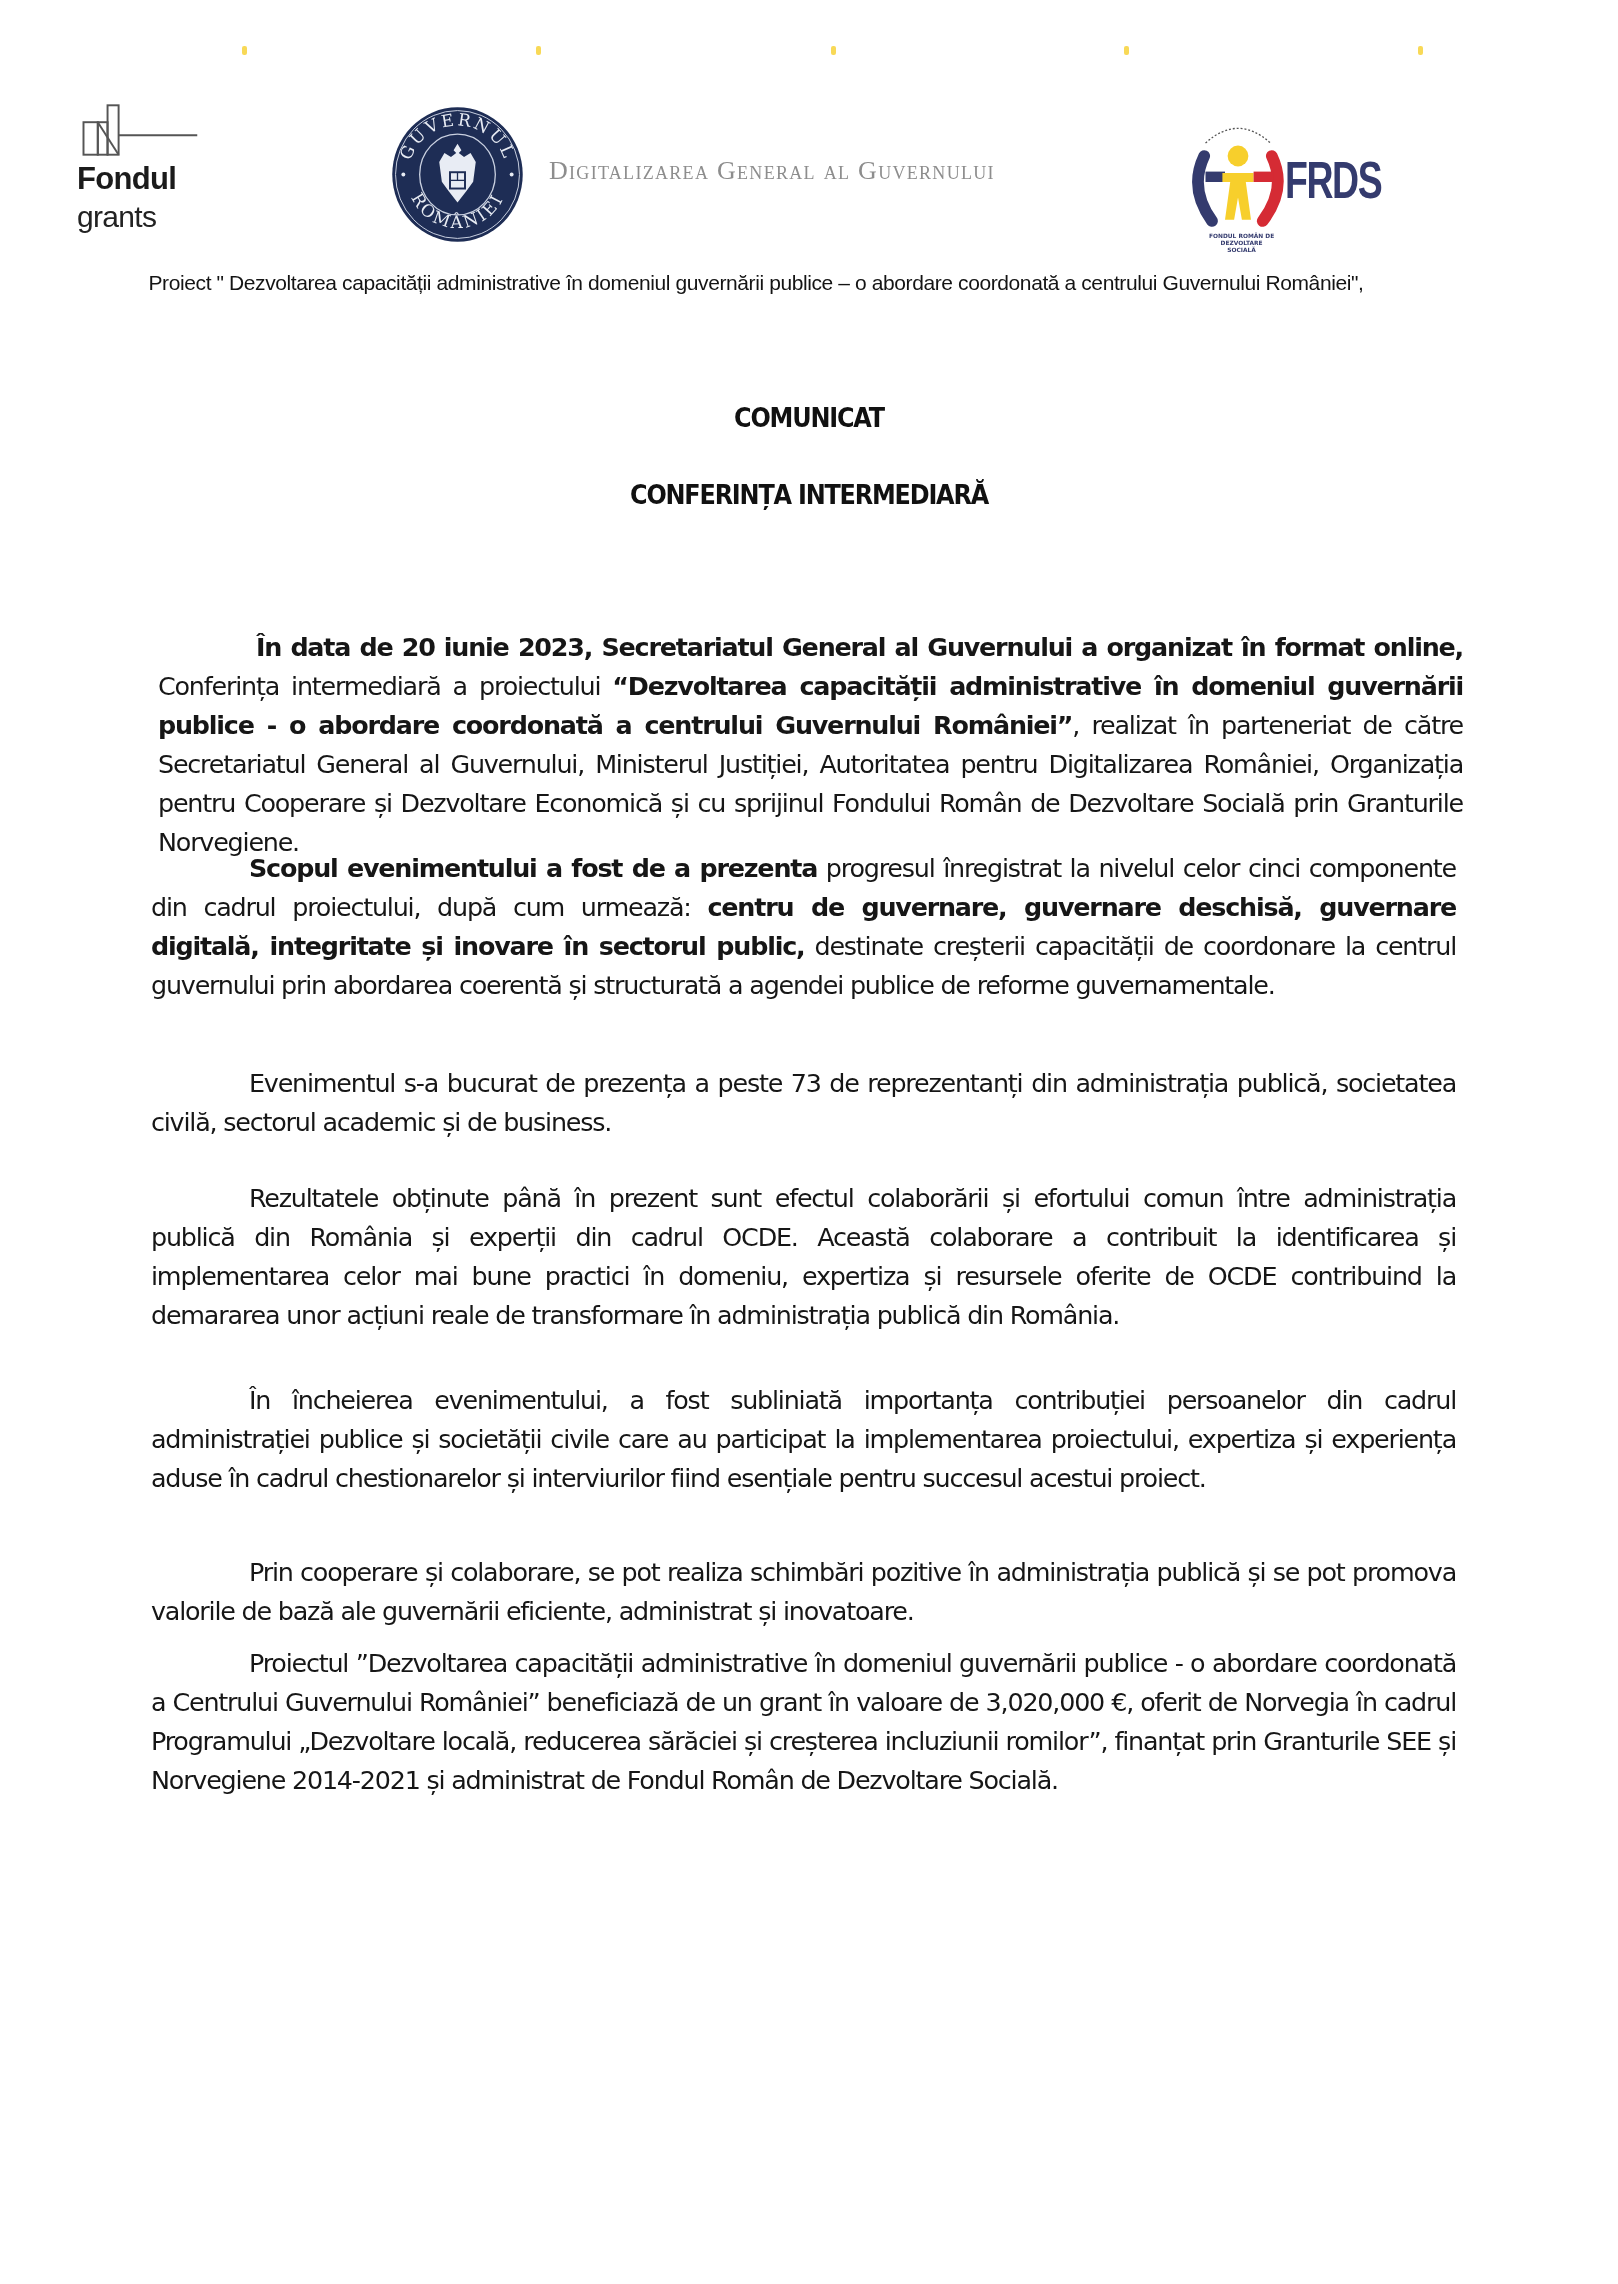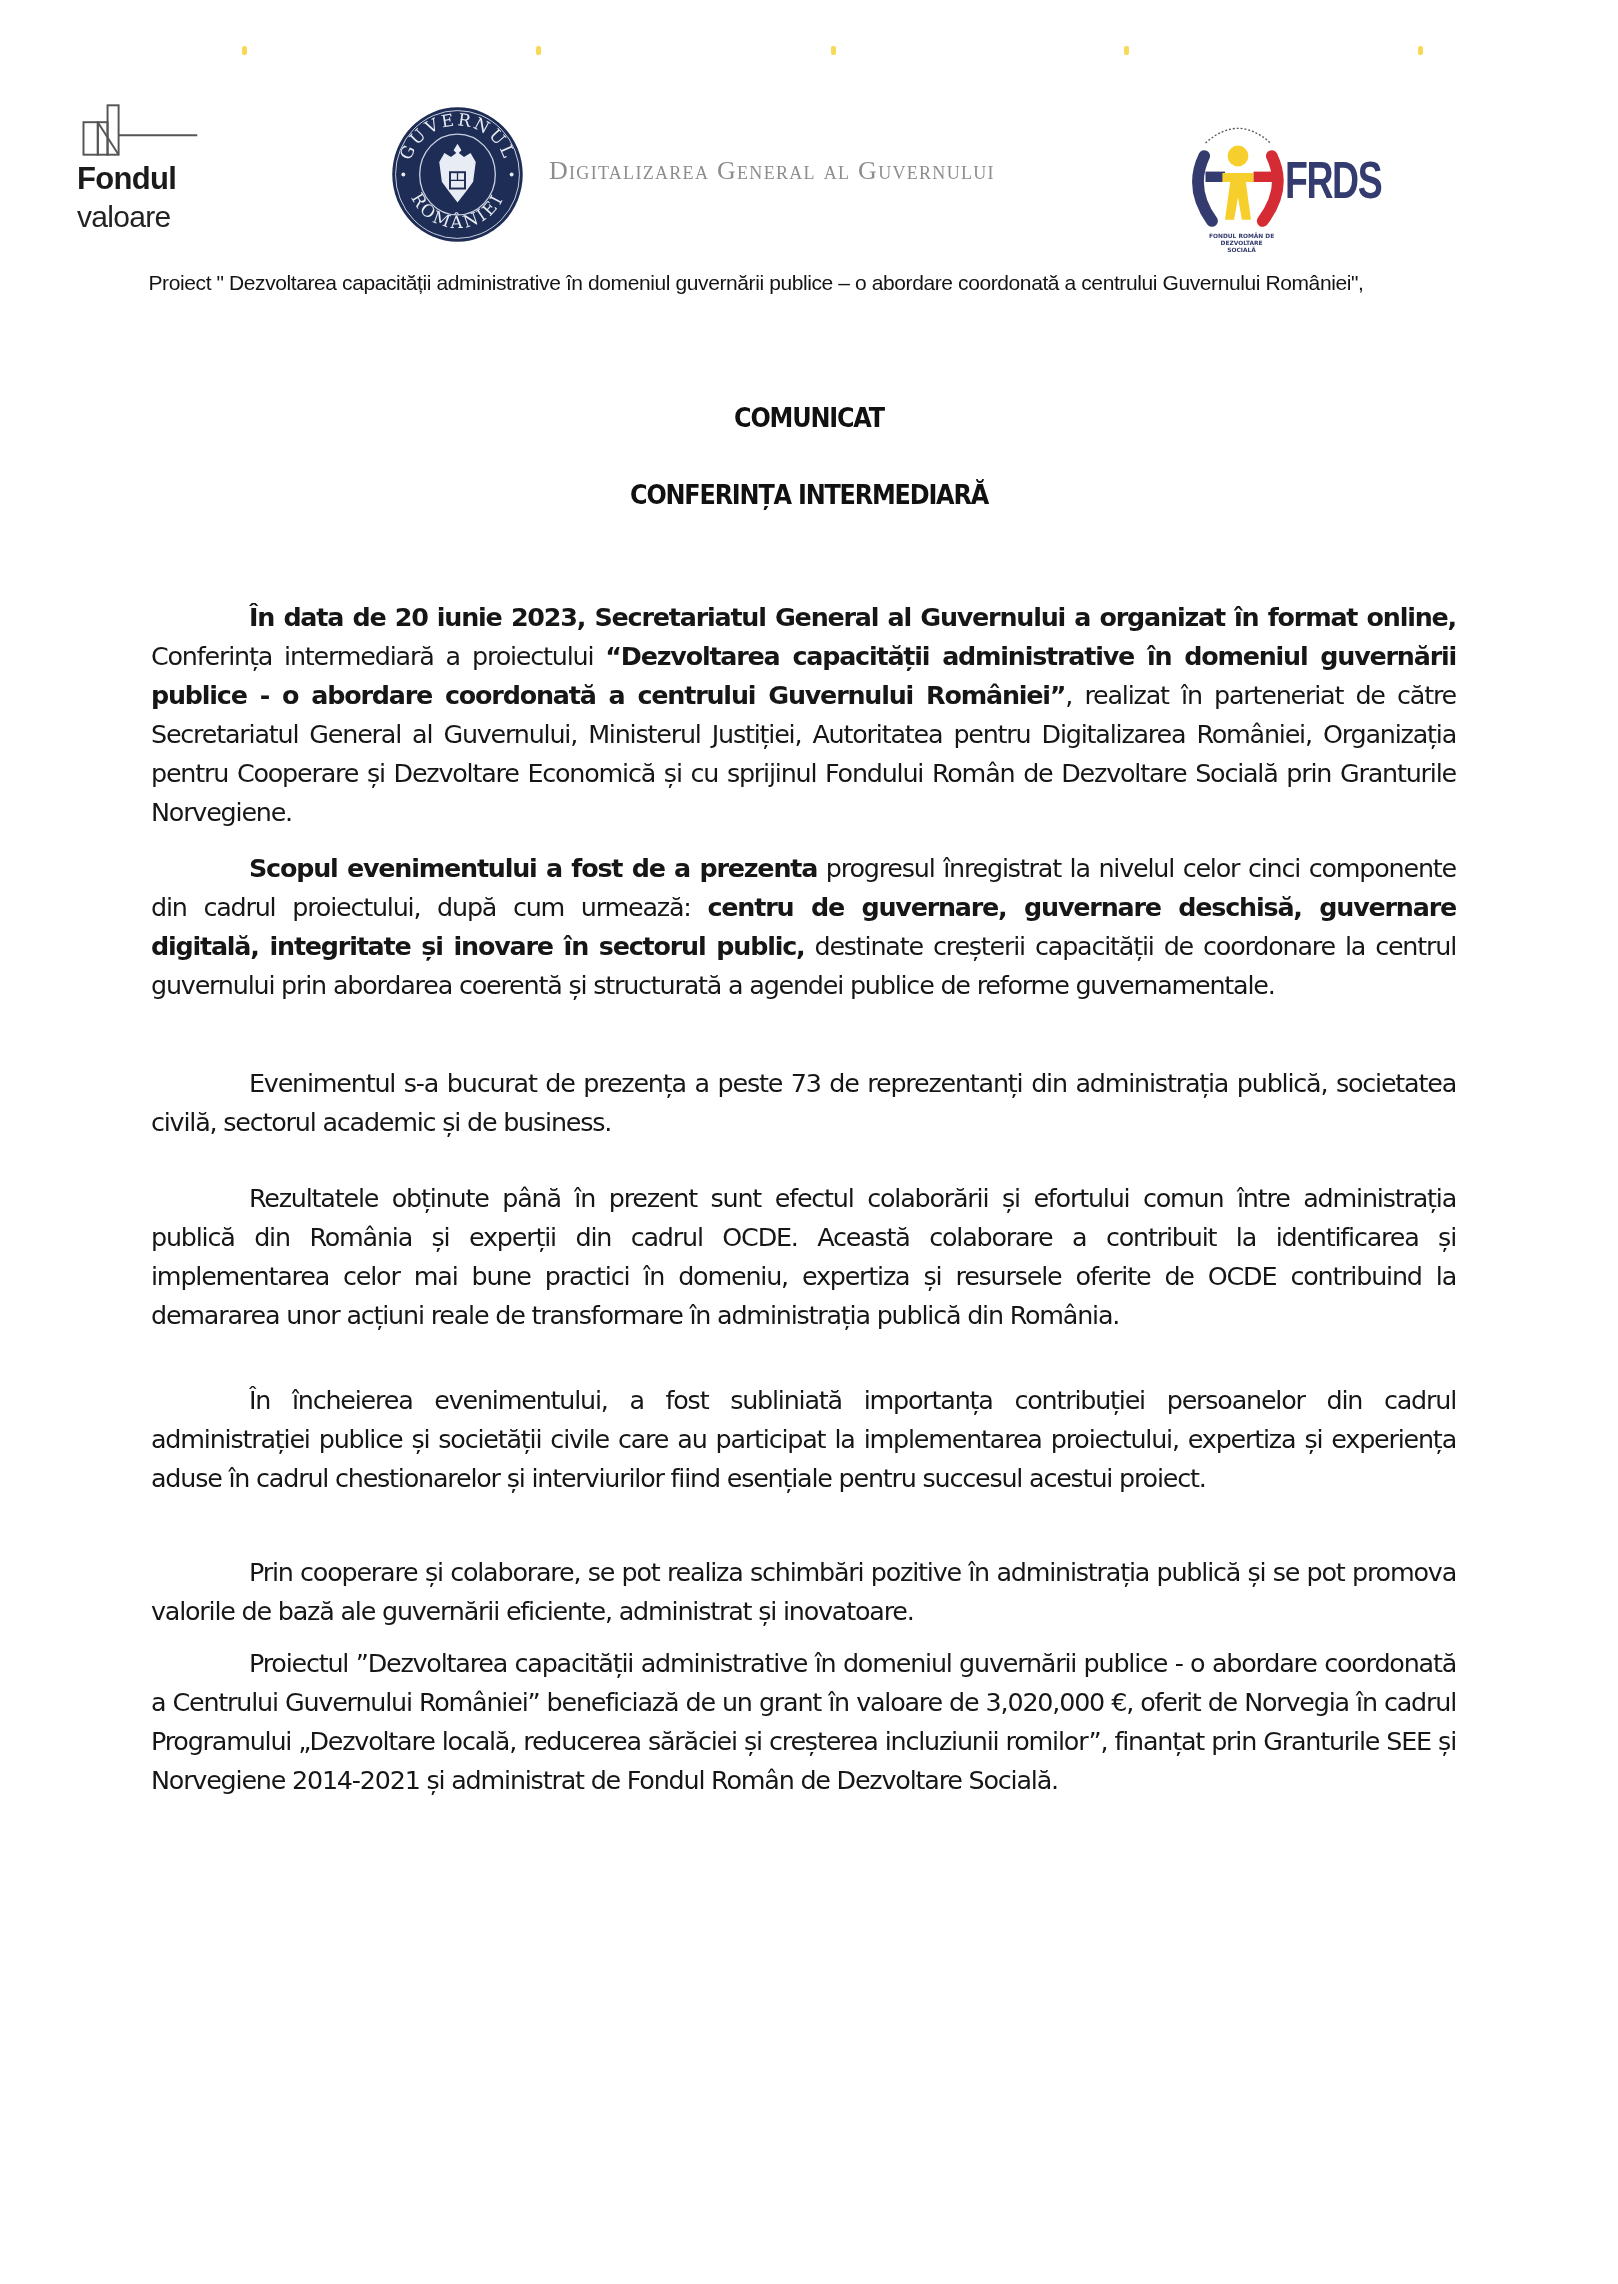--- a/index.html
+++ b/index.html
@@ -24,21 +24,21 @@
 
     .project-line { position: absolute; left: 39px; width: 1434px; top: 270px; text-align: center; font-family: "Liberation Sans", sans-serif; font-size: 21px; line-height: 26px; color: #141414; letter-spacing: -0.4px; }
 
     .doc-heading { position: absolute; left: 0; width: 1618px; text-align: center; font-family: "DejaVu Sans", sans-serif; font-weight: bold; font-size: 26px; letter-spacing: -1.3px; color: #111; transform: scaleX(0.92); }
     .h-comunicat { top: 403px; }
     .h-conf { top: 480px; }
 
     .body-text { position: absolute; left: 151px; width: 1305px; font-family: "DejaVu Sans", sans-serif; font-size: 25.4px; line-height: 39px; color: #161616; letter-spacing: -1.2px; text-align: justify; }
     .body-text p { margin: 0; text-indent: 98px; }
     .body-text b { font-weight: bold; }
-    .p1 { top: 598px; }
+    .p1 { top: 628px; margin-left: 7px; }
     .p2 { top: 849px; }
     .p3 { top: 1064px; }
     .p4 { top: 1179px; }
     .p5 { top: 1381px; }
     .p6 { top: 1553px; }
     .p7 { top: 1644px; }
   </style>
 </head>
 <body>
 
@@ -52,21 +52,21 @@
 
 <div class="logo-norway">
   <svg class="norway-mark" viewBox="0 0 190 80">
     <rect x="5" y="28" width="22" height="50" fill="none" stroke="#555" stroke-width="3"></rect>
     <rect x="27" y="28" width="15" height="50" fill="none" stroke="#555" stroke-width="3"></rect>
     <rect x="42" y="2" width="17" height="76" fill="none" stroke="#555" stroke-width="3"></rect>
     <line x1="27" y1="28" x2="59" y2="78" stroke="#555" stroke-width="3"></line>
     <line x1="59" y1="48" x2="180" y2="48" stroke="#555" stroke-width="3"></line>
   </svg>
   <div class="norway-word">Fondul</div>
-  <div class="grants-word">valoare</div>
+  <div class="grants-word">grants</div>
 </div>
 
 <svg class="logo-gov" viewBox="0 0 210 210">
   <defs>
     <path id="arcTop" d="M 30 105 A 75 75 0 0 1 180 105"></path>
     <path id="arcBot" d="M 28 110 A 77 77 0 0 0 182 110"></path>
   </defs>
   <ellipse cx="105" cy="105" rx="100" ry="103" fill="#1e2d55"></ellipse>
   <ellipse cx="105" cy="105" rx="95" ry="98" fill="none" stroke="#c9d0e0" stroke-width="1.5"></ellipse>
   <ellipse cx="105" cy="105" rx="58" ry="62" fill="none" stroke="#c9d0e0" stroke-width="2"></ellipse>

